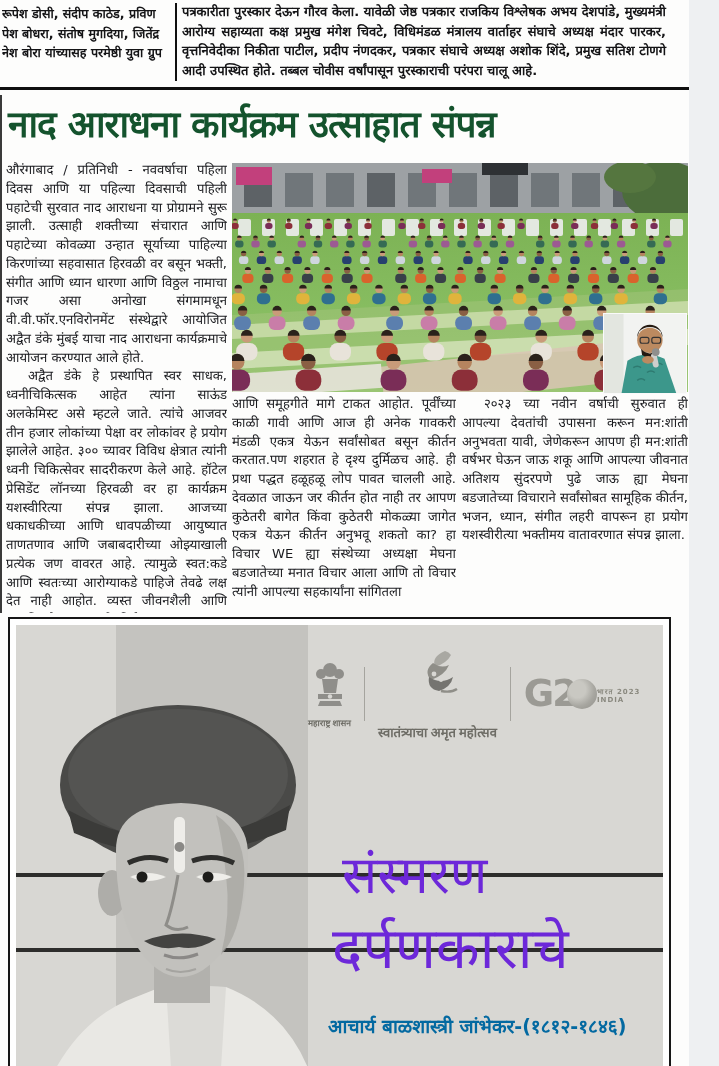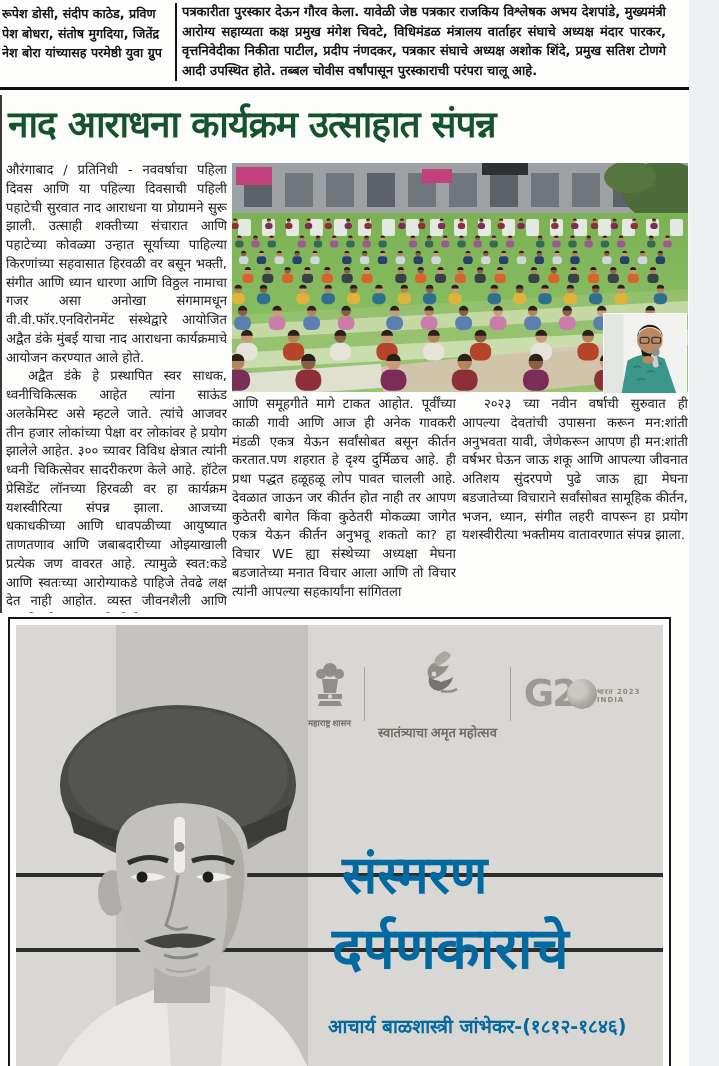--- a/index.html
+++ b/index.html
@@ -71,21 +71,21 @@
   .logo-sep { width:1px; height:54px; background:#a5a49e; }
   .g20 { display:flex; flex-direction:row; align-items:center; }
   .g20-row { display:flex; align-items:center; }
   .g20-text { font-size:37px; font-weight:700; color:#9b9a94; letter-spacing:-2px; line-height:36px; }
   .globe {
     width:30px; height:30px; border-radius:50%; margin-left:-9px;
     background:radial-gradient(circle at 35% 35%, #c9c8c2 0 30%, #a8a7a1 60%, #8e8d87 100%);
   }
   .g20-sub { font-size:7px; font-weight:700; color:#8a897f; margin-top:2px; letter-spacing:1px; }
 
-  .big-title { position:absolute; z-index:3; font-weight:700; color:#0369a1; font-family:"DejaVu Serif", serif; }
+  .big-title { position:absolute; z-index:3; font-weight:400; color:#6d28d9; font-family:"DejaVu Serif", serif; }
   .big1 { left:326px; top:212px; font-size:52px; }
   .big2 { left:316px; top:282px; font-size:57px; }
   .ad-caption { position:absolute; z-index:3; left:312px; top:388px; font-size:19px; font-weight:700; color:#0369a1; }
 </style>
 </head>
 <body>
 
 <div class="gutter"></div>
 
 <div class="names">

